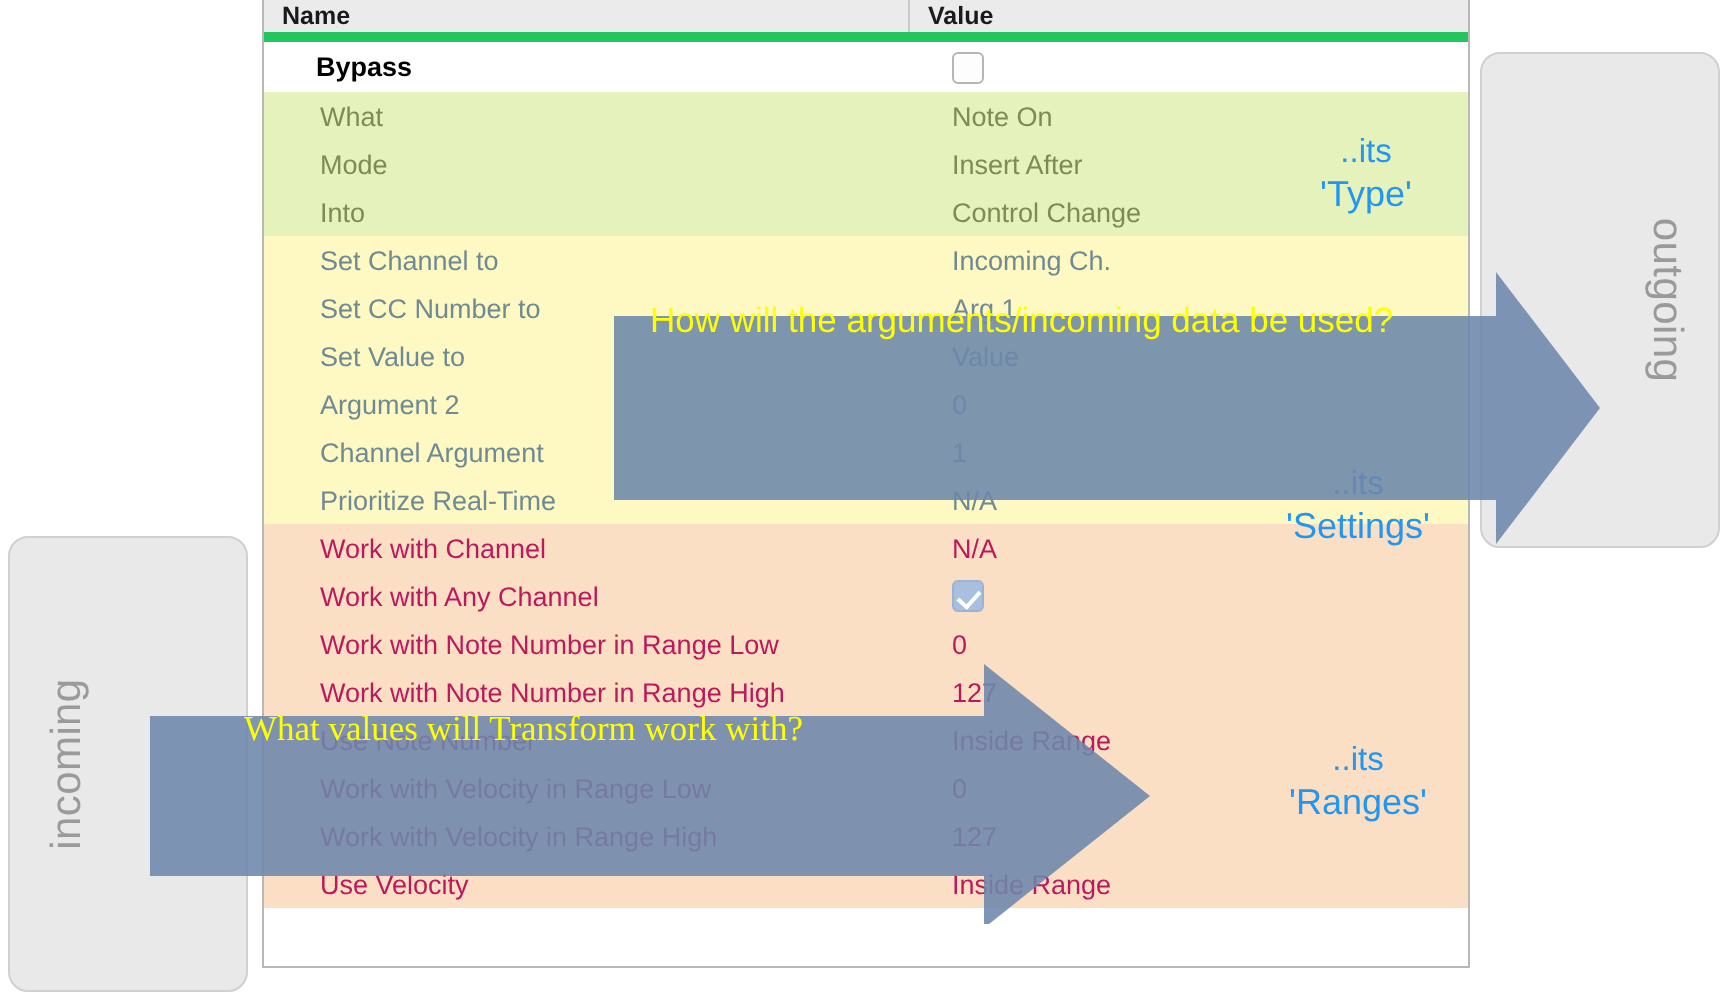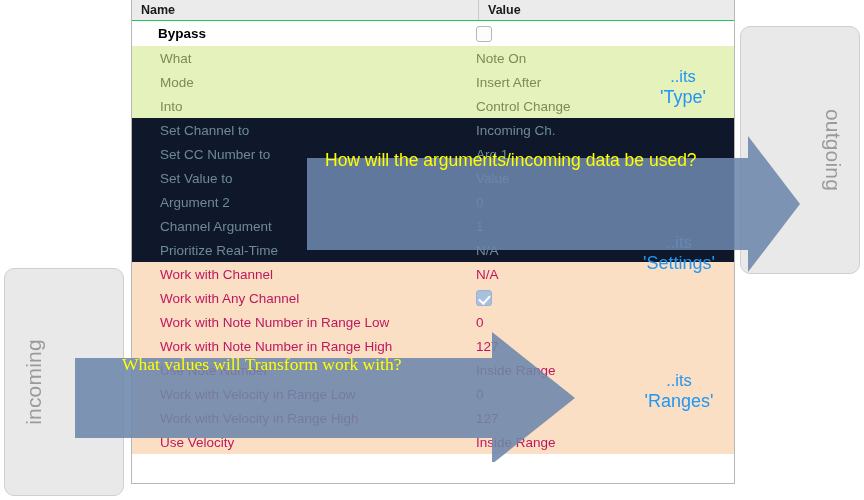--- a/index.html
+++ b/index.html
@@ -51,26 +51,25 @@
     width: 604px; height: 484px;
     background: #ffffff;
     border-left: 1px solid #b8b8b8;
     border-right: 1px solid #b8b8b8;
     border-bottom: 1px solid #b8b8b8;
   }
   #table-header {
     display: flex;
     height: 21px;
     background: #ebebeb;
-    border-bottom: 1px solid #22c55e;
+    border-bottom: 5px solid #22c55e;
     align-items: center;
     font-size: 12.5px;
     color: #1a1a1a;
     font-weight: bold;
-    gap: 24px;
   }
   .hdr-name { width: 322px; padding-left: 9px; }
   .hdr-value {
     flex: 1; padding-left: 9px;
     border-left: 1px solid #c9c9c9;
     height: 100%;
     display: flex; align-items: center;
   }
 
   .row {
@@ -78,21 +77,21 @@
     align-items: center;
     height: 24px;
     font-size: 13.5px;
   }
   .row .name { width: 322px; padding-left: 28px; white-space: nowrap; }
   .row .value { flex: 1; padding-left: 22px; white-space: nowrap; }
 
   .row.bypass { background: #ffffff; color: #000000; height: 25px; font-weight: bold; }
   .row.bypass .name { padding-left: 26px; }
   .sec-type   { background: #e5f2bb; color: #7f8a55; }
-  .sec-settings { background: #0f172a; color: #6e8a94; }
+  .sec-settings { background: #fef9c3; color: #6e8a94; }
   .sec-ranges { background: #fbdfc4; color: #be185d; }
 
   .sec-type .value, .sec-settings .value, .sec-ranges .value { color: inherit; }
 
   
   .cb {
     display: inline-block;
     width: 16px; height: 16px;
     border-radius: 3px;
     vertical-align: middle;

